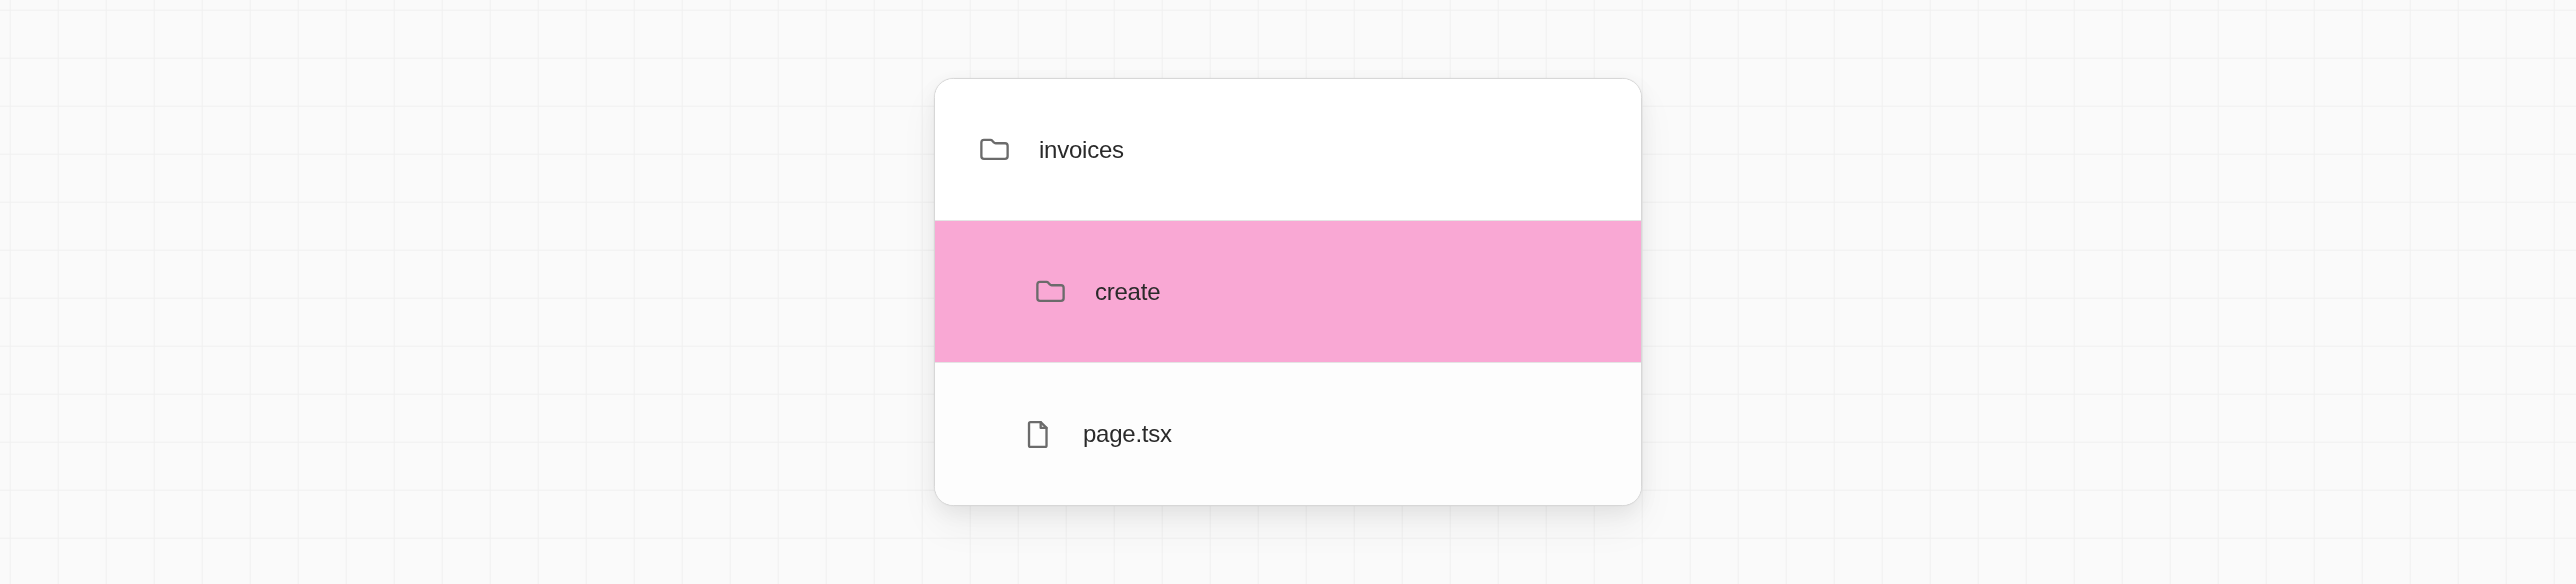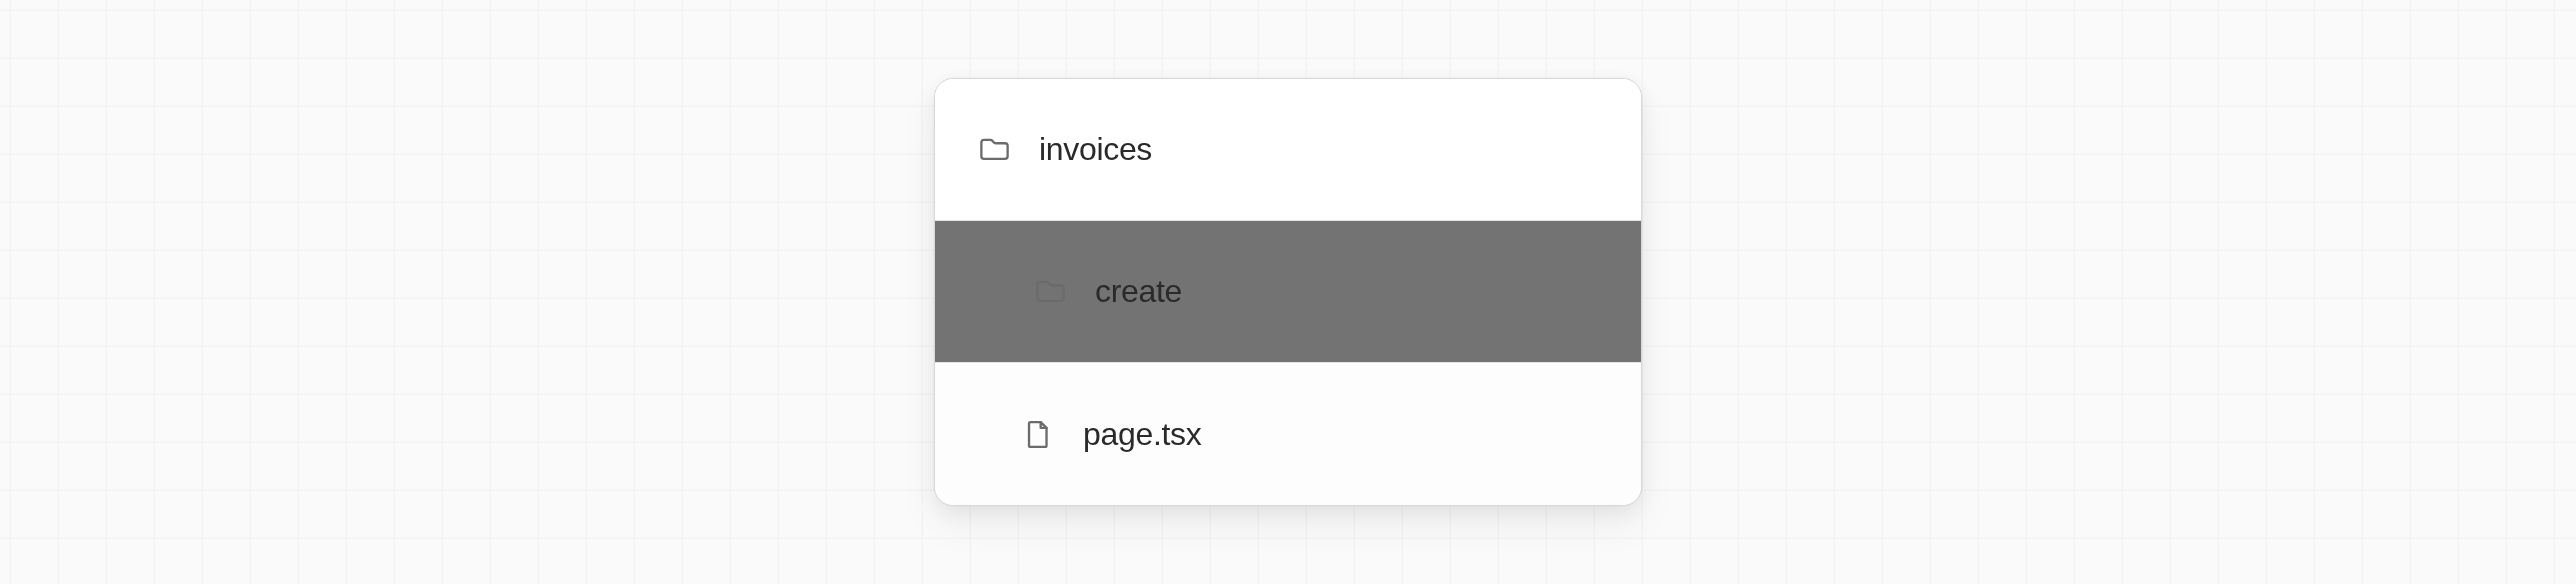--- a/index.html
+++ b/index.html
@@ -42,21 +42,21 @@
     height: 142px;
     padding-left: 42px;
     gap: 27px;
     border-bottom: 0.8px solid #e4e4e4;
   }
   .row:last-child {
     border-bottom: none;
   }
 
   .row.level-0 { padding-left: 42px; background: #ffffff; }
-  .row.level-1 { padding-left: 98px; background: #737373; }
+  .row.level-1 { padding-left: 98px; background: #f9a8d4; }
   .row.level-2 { padding-left: 86px; background: #fdfdfd; }
 
   .ficon {
     width: 35px;
     height: 35px;
     flex-shrink: 0;
     display: flex;
     align-items: center;
     justify-content: center;
   }
@@ -64,21 +64,21 @@
     width: 35px;
     height: 35px;
     stroke: #6b6b6b;
     stroke-width: 1.6;
     fill: none;
     stroke-linecap: round;
     stroke-linejoin: round;
   }
 
   .label {
-    font-size: 32px;
+    font-size: 24px;
     color: #2a2a2a;
     font-weight: 450;
     letter-spacing: -0.01em;
   }
 </style>
 </head>
 <body>
 
 <div class="panel">
 

